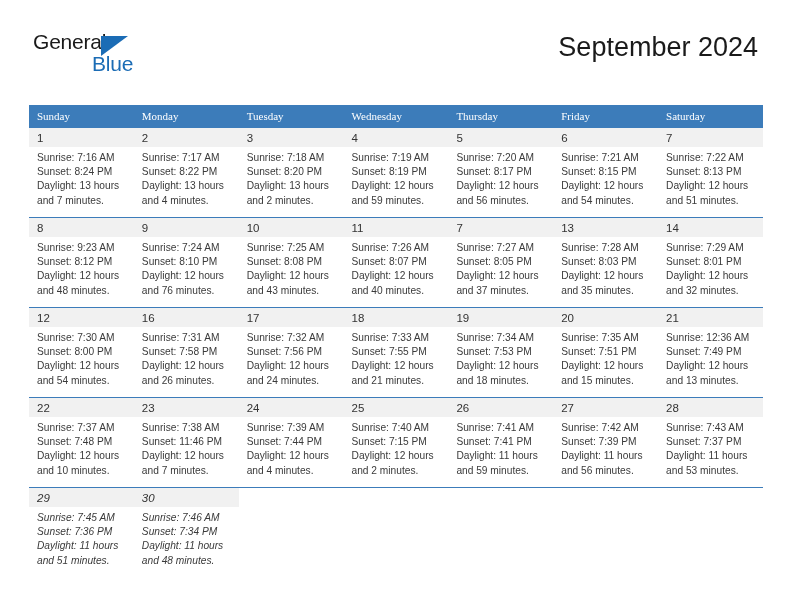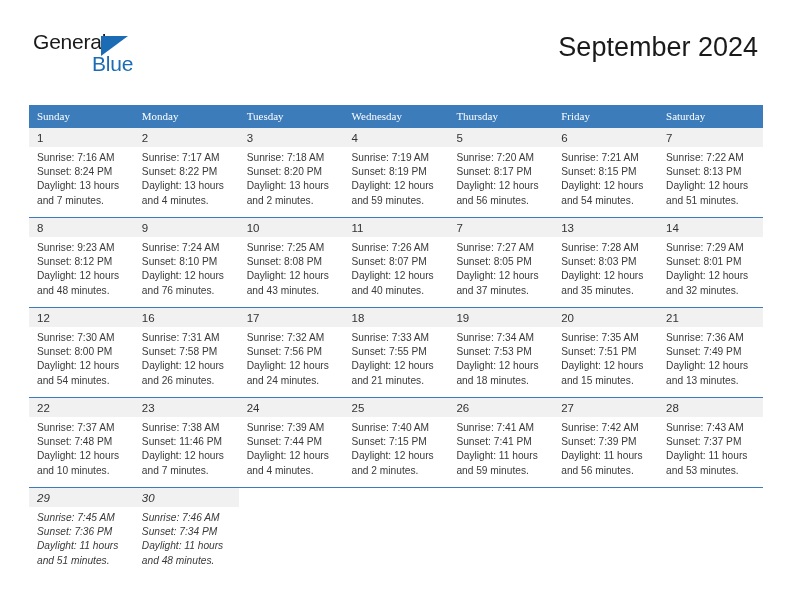--- a/index.html
+++ b/index.html
@@ -335,21 +335,21 @@
             <div class="lines">
               <div>Sunrise: 7:35 AM</div>
               <div>Sunset: 7:51 PM</div>
               <div>Daylight: 12 hours</div>
               <div>and 15 minutes.</div>
             </div>
           </td>
           <td>
             <div class="daynum">21</div>
             <div class="lines">
-              <div>Sunrise: 7:36 AM</div>
+              <div>Sunrise: 12:36 AM</div>
               <div>Sunset: 7:49 PM</div>
               <div>Daylight: 12 hours</div>
               <div>and 13 minutes.</div>
             </div>
           </td>
         </tr>
         <tr>
           <td>
             <div class="daynum">22</div>
             <div class="lines">

